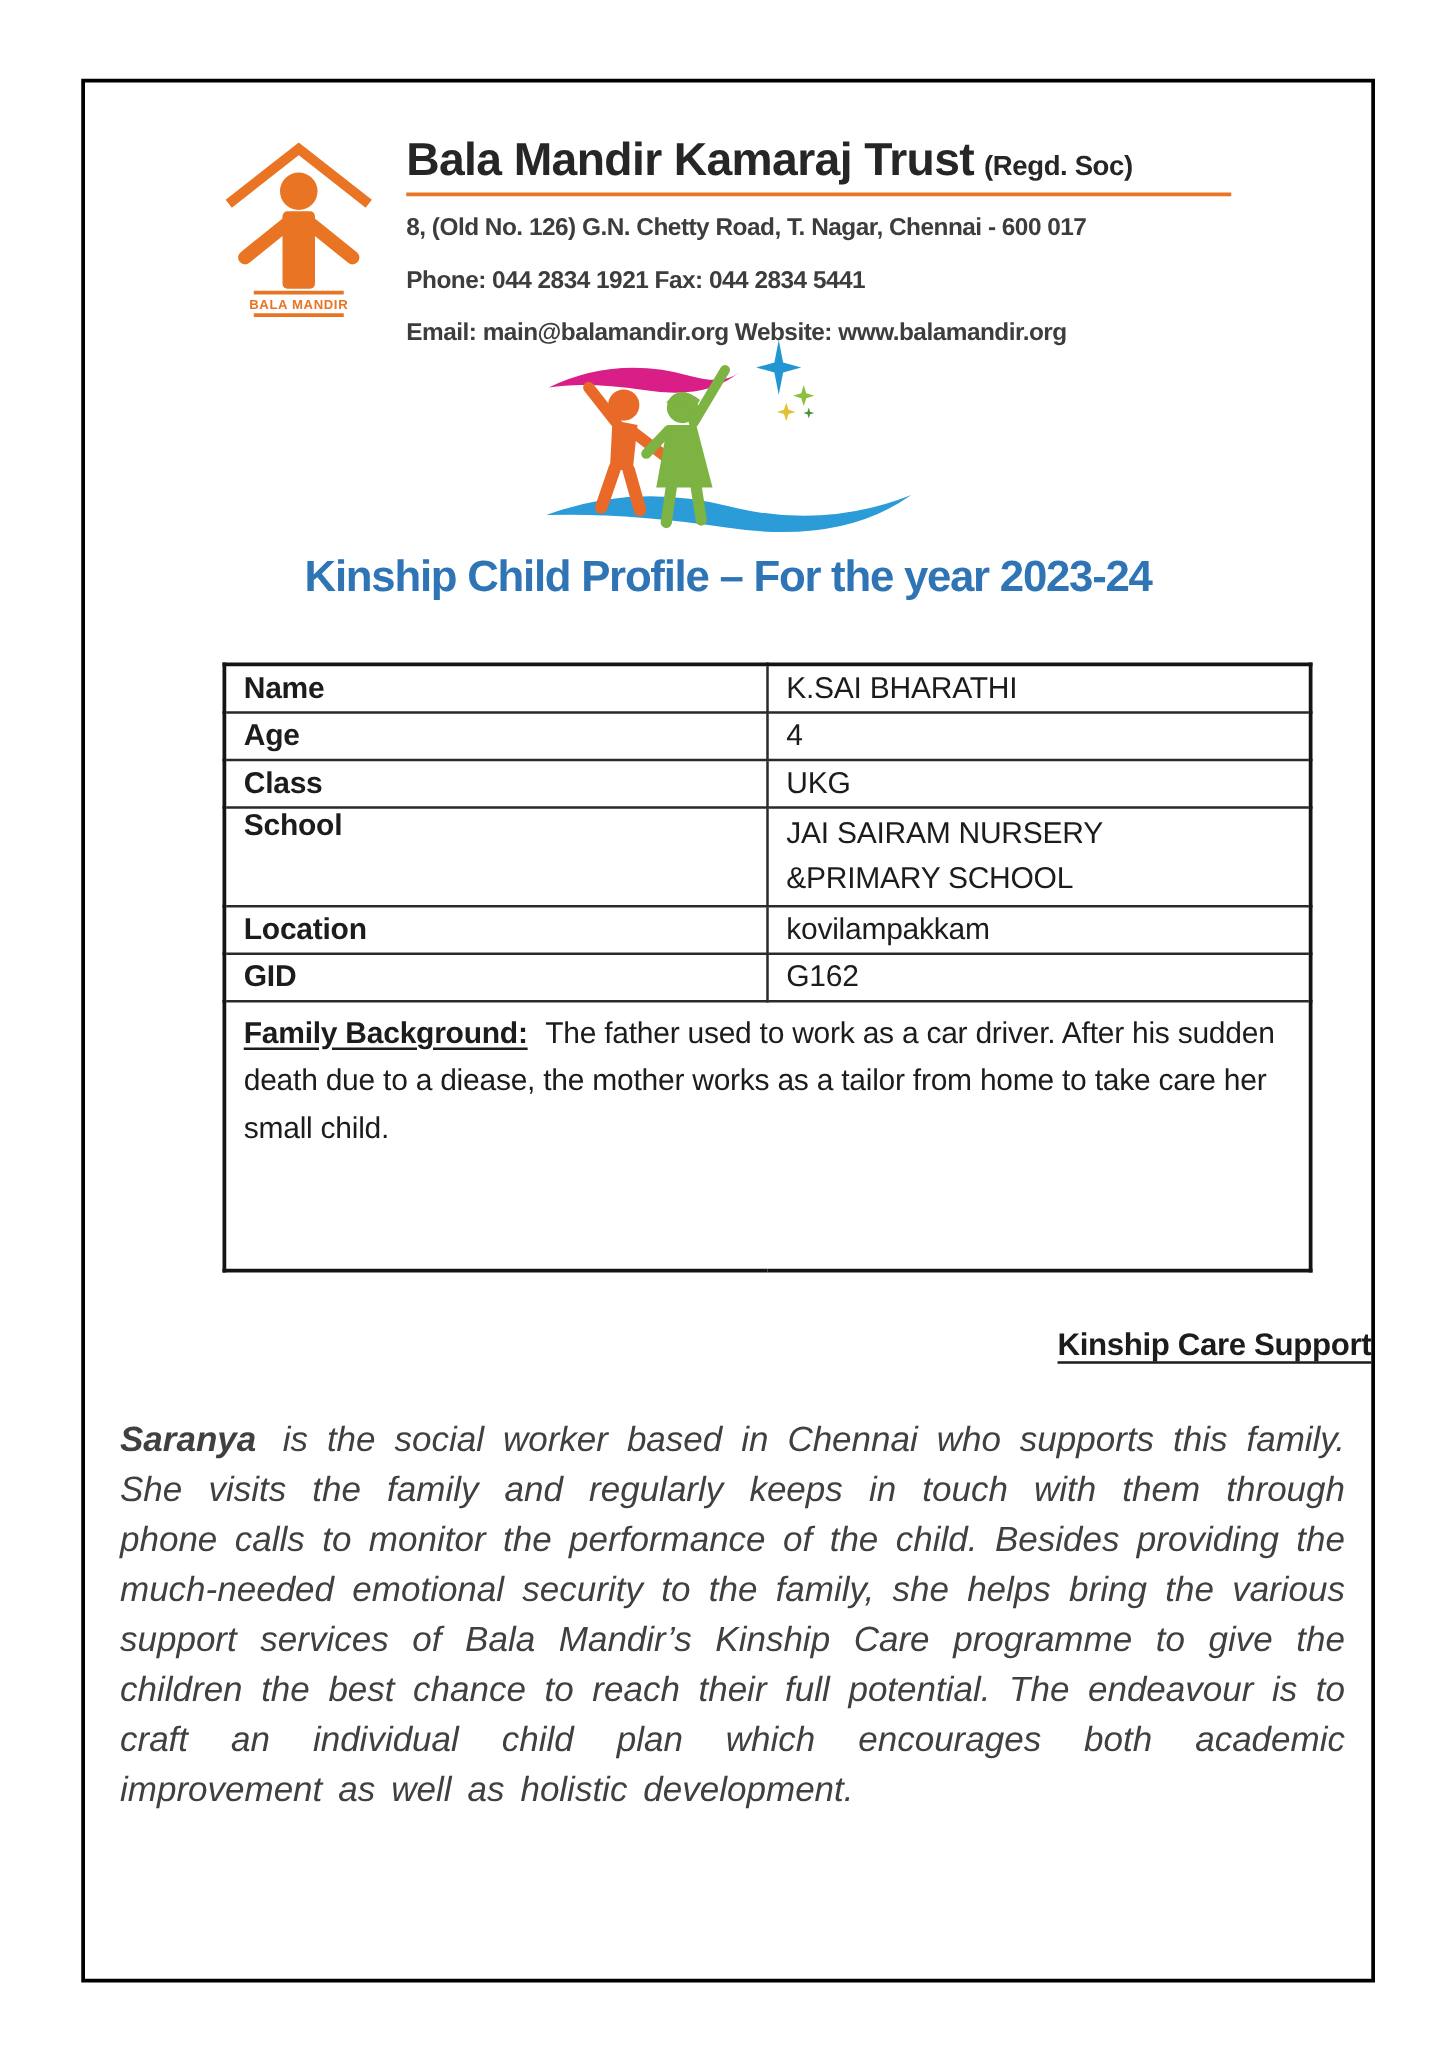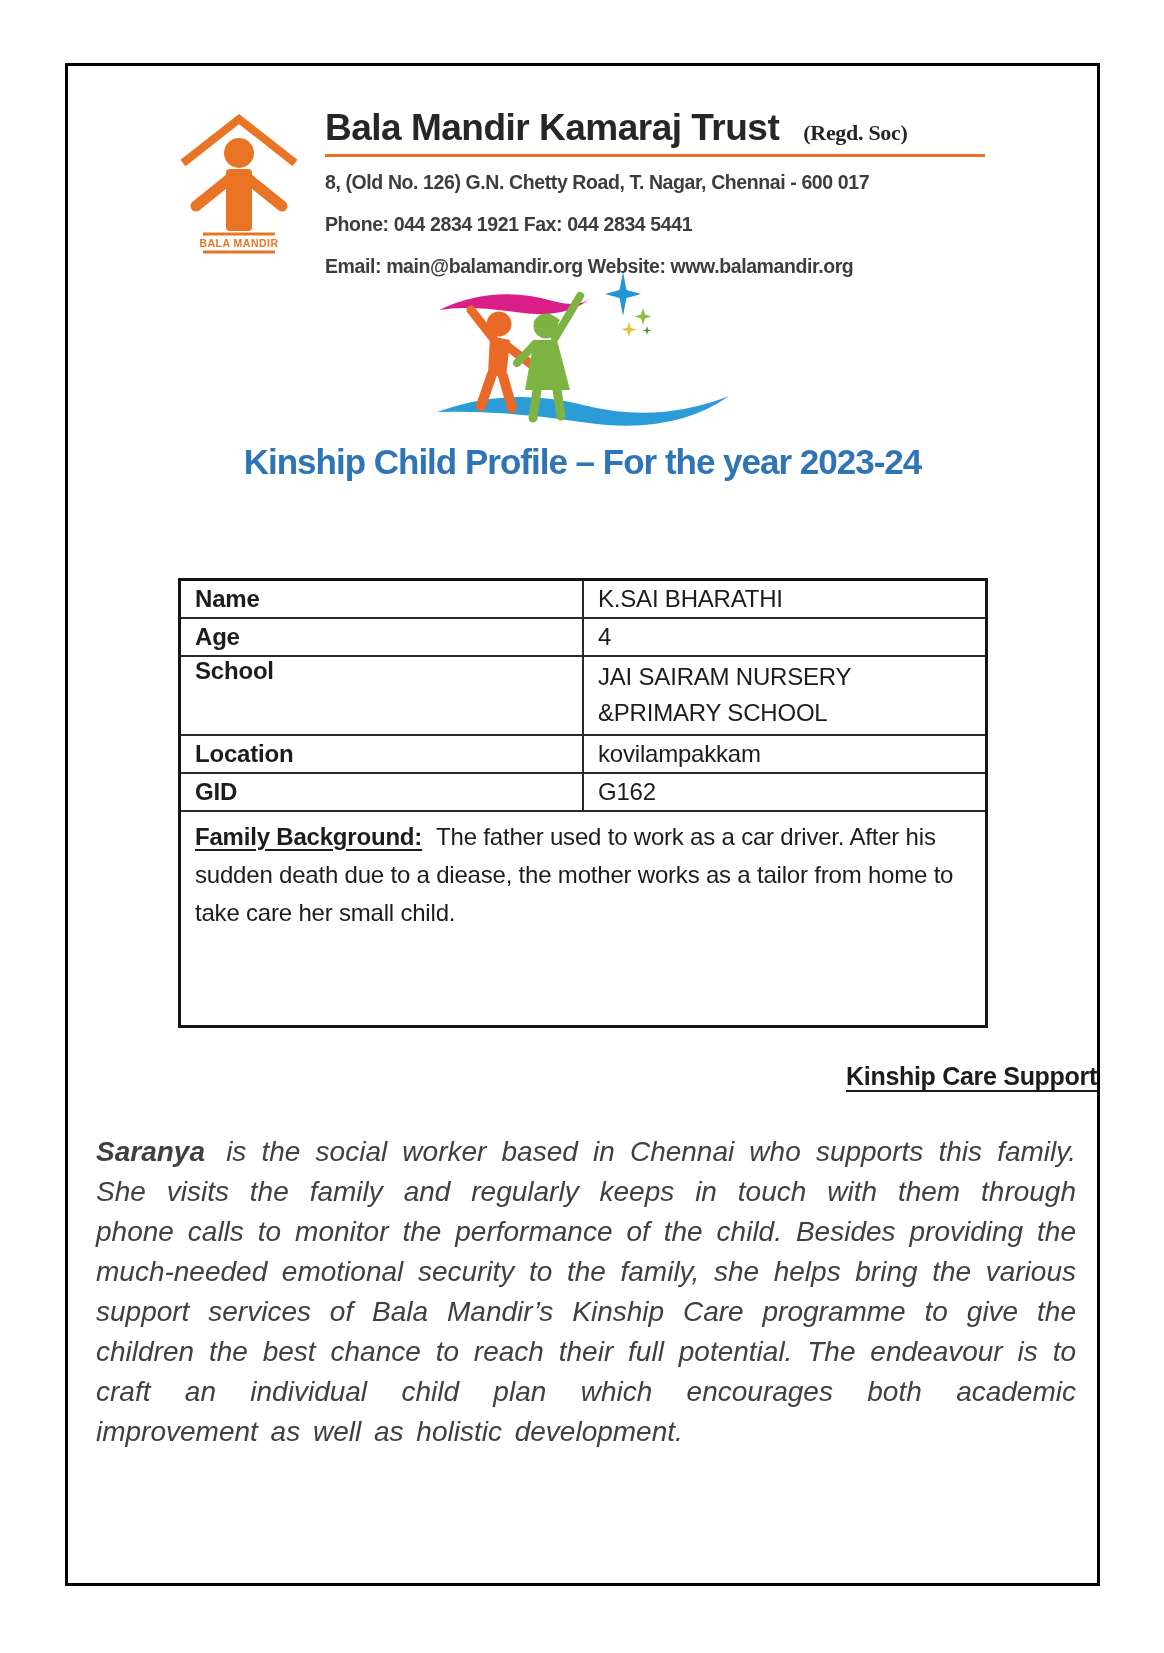--- a/index.html
+++ b/index.html
@@ -25,34 +25,34 @@
     border:3px solid #000;background:#fff;
   }
   
   .header{position:absolute;left:105px;top:40px;display:flex;}
   .logo{width:132px;height:148px;flex:0 0 auto;}
   .header-text{margin-left:20px;padding-top:2px;}
   .org-name{
     font-size:37px;font-weight:bold;color:#262626;letter-spacing:-0.5px;
     white-space:nowrap;line-height:1.1;
   }
-  .org-regd{font-size:22px;font-weight:bold;margin-left:24px;letter-spacing:-0.3px;font-family:Liberation Serif, serif;}
+  .org-regd{font-size:22px;font-weight:bold;margin-left:8px;letter-spacing:-0.3px;}
   .header-rule{height:3px;background:var(--brand_orange);width:660px;margin-top:5px;}
   .addr{margin-top:9px;font-size:19.5px;font-weight:bold;color:#3d3d3d;
         letter-spacing:-0.4px;line-height:33px;white-space:nowrap;}
   
   .illustration{position:absolute;top:198px;left:50%;transform:translateX(-50%);}
   
   .doc-title{
     position:absolute;top:376px;left:0;width:100%;text-align:center;
     font-size:35px;font-weight:bold;color:var(--title_blue);letter-spacing:-1px;
   }
   
   .profile-table{
-    position:absolute;left:110px;top:512px;width:810px;
+    position:absolute;left:110px;top:464px;width:872px;
     border-collapse:collapse;border:3px solid #141414;
     font-size:24px;letter-spacing:-0.2px;
   }
   .profile-table td{
     border:2px solid #2a2a2a;padding:3px 14px;height:38px;vertical-align:middle;
   }
   .profile-table td.lbl{font-weight:bold;width:50%;}
   .profile-table td.val{width:50%;white-space:pre-line;}
   .profile-table tr.fb-row td{
     height:216px;vertical-align:top;padding-top:6px;line-height:38px;
@@ -140,20 +140,24 @@
     <tbody>
       <tr>
         <td class="lbl">Name</td>
         <td class="val">K.SAI BHARATHI</td>
       </tr>
       <tr>
         <td class="lbl">Age</td>
         <td class="val">4</td>
       </tr>
       <tr>
+        <td class="lbl">Class</td>
+        <td class="val">UKG</td>
+      </tr>
+      <tr>
         <td class="lbl" style="vertical-align:top;padding-top:0;">School</td>
         <td class="val" style="vertical-align:top;padding-top:2px;line-height:36px;">JAI SAIRAM NURSERY
 &amp;PRIMARY SCHOOL</td>
       </tr>
       <tr>
         <td class="lbl">Location</td>
         <td class="val">kovilampakkam</td>
       </tr>
       <tr>
         <td class="lbl">GID</td>

